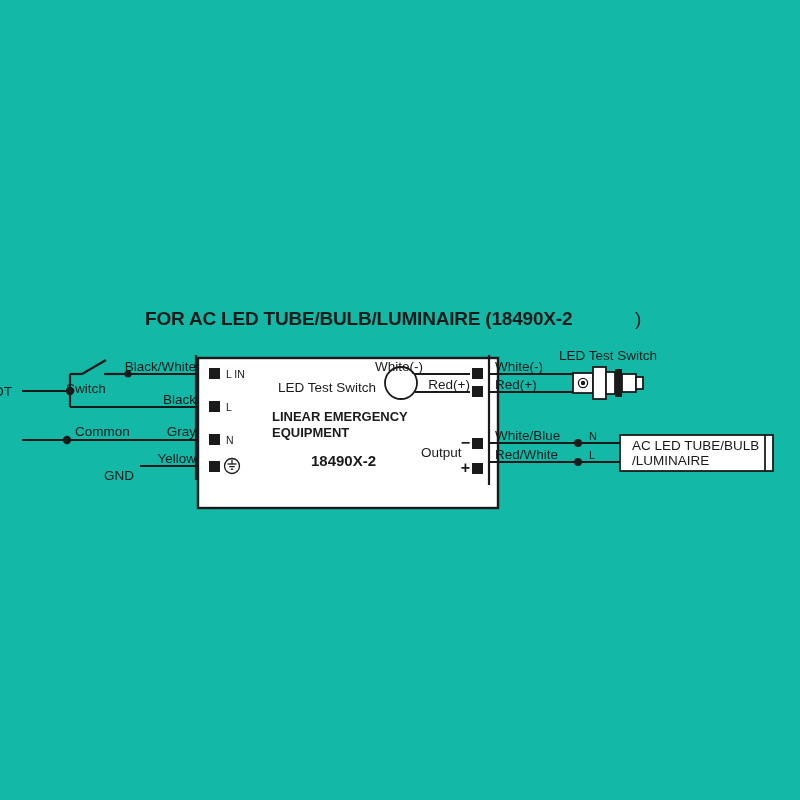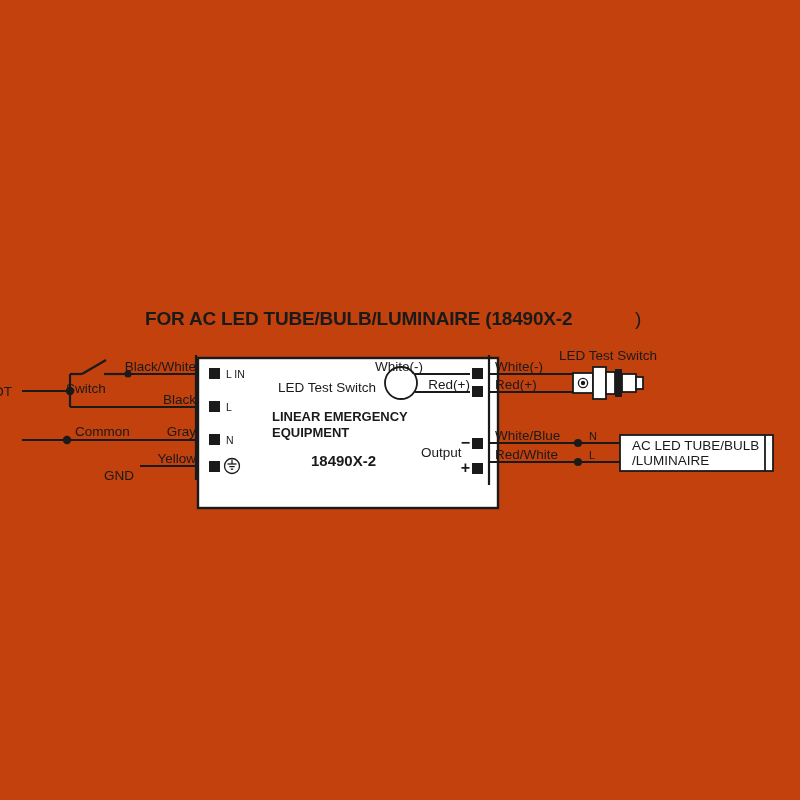--- a/index.html
+++ b/index.html
@@ -4,21 +4,21 @@
 <style>
   html, body {
     margin: 0;
     padding: 0;
     background: #ffffff;
   }
   #page {
     position: relative;
     width: 800px;
     height: 800px;
-    background: #c2410c;
+    background: #14b8a6;
     font-family: "Liberation Sans", sans-serif;
     overflow: hidden;
   }
   svg { display: block; }
   text { fill: #1a1a1a; }
   .lbl      { font-family: "Liberation Sans", sans-serif; font-size: 13.5px; }
   .lbl-sm   { font-family: "Liberation Sans", sans-serif; font-size: 11px; }
   .lbl-term { font-family: "Liberation Sans", sans-serif; font-size: 10.5px; }
   .lbl-bold { font-family: "Liberation Sans", sans-serif; font-size: 13px; font-weight: bold; }
   .lbl-model{ font-family: "Liberation Sans", sans-serif; font-size: 15px; font-weight: bold; }

